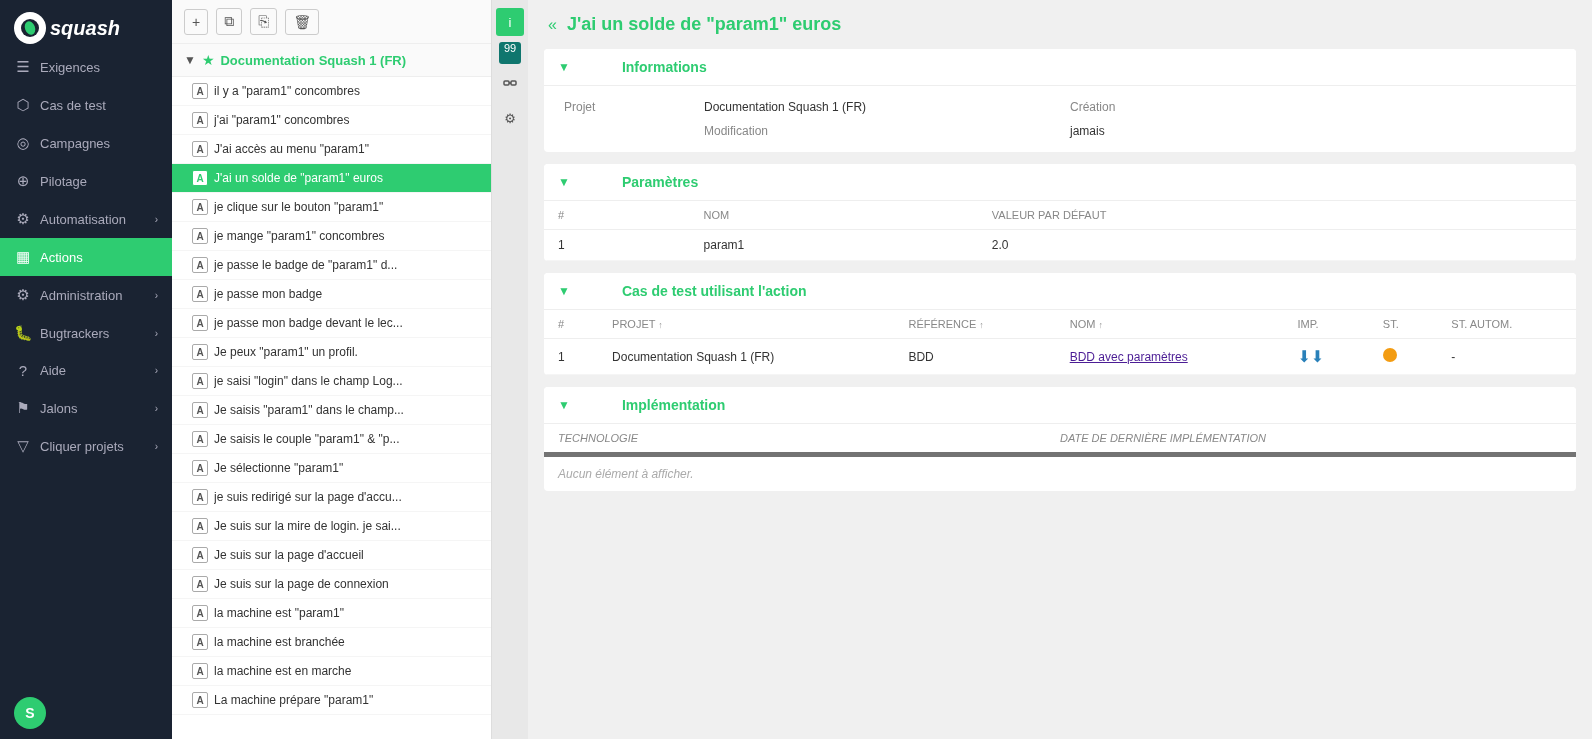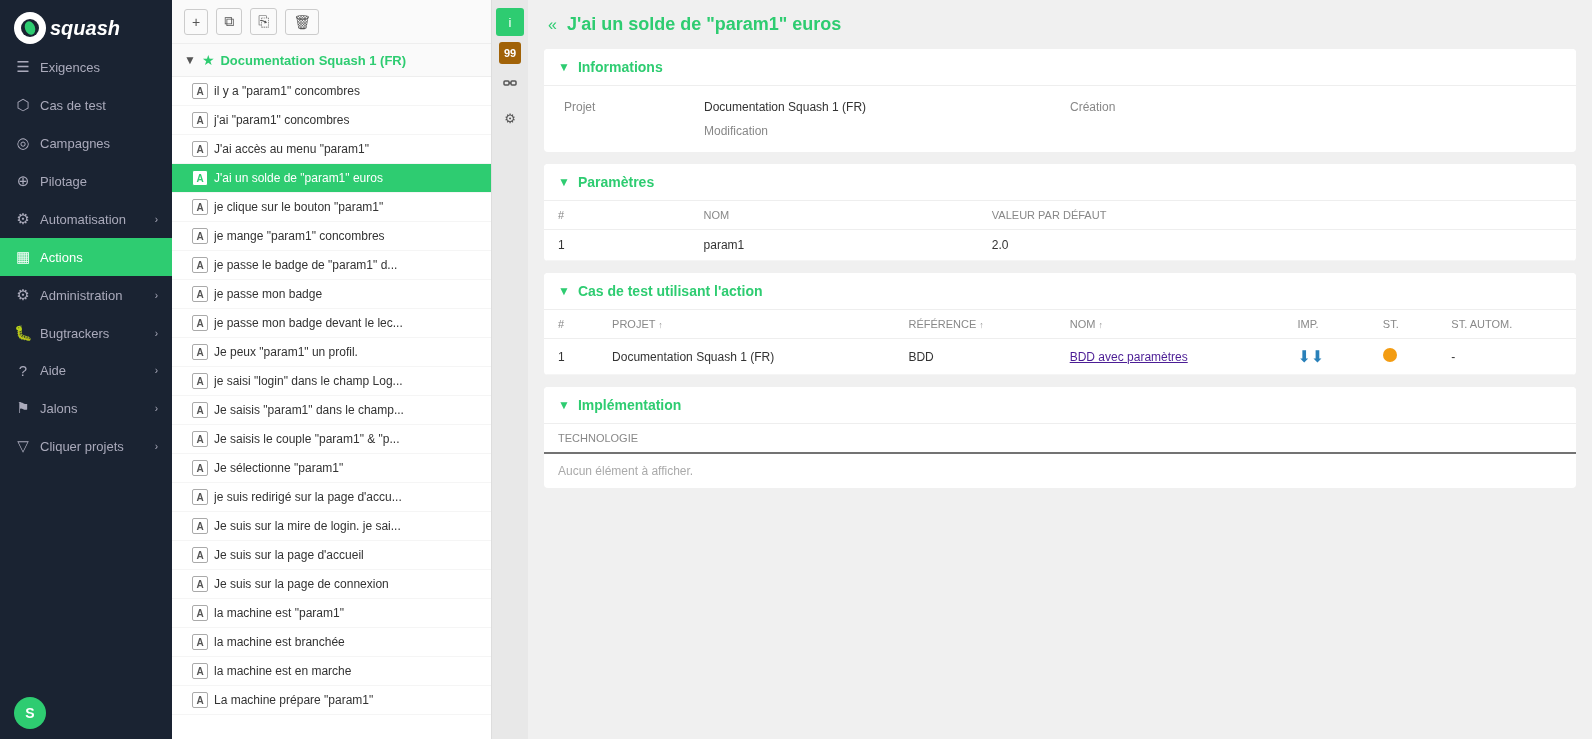--- a/index.html
+++ b/index.html
@@ -170,29 +170,28 @@
       justify-content: center;
       border-radius: 3px;
       cursor: pointer;
       font-size: 13px;
       color: #555;
       background: none;
       border: none;
     }
     .icon-strip-btn.info { background: #2ecc71; color: white; }
     .icon-strip-badge {
-      background: #a16207;
+      background: #0f766e;
       color: white;
       font-size: 11px;
-      font-weight: bold;
+      font-weight: normal;
       min-width: 22px;
       height: 22px;
       border-radius: 3px;
       display: flex;
-      align-items: center;
       justify-content: center;
     }
 
     
     .main-content {
       flex: 1;
       overflow-y: auto;
       background: #f0f0f0;
       padding: 0;
     }
@@ -226,21 +225,21 @@
     .section-header {
       display: flex;
       align-items: center;
       gap: 8px;
       padding: 10px 14px;
       background: #fff;
       border-bottom: 1px solid #eee;
       cursor: pointer;
     }
     .section-toggle { color: #2ecc71; font-size: 12px; }
-    .section-title { color: #2ecc71; font-weight: bold; font-size: 14px; }
+    .section-title { color: #2ecc71; font-weight: bold; font-size: 14px; margin-left: 44px; }
 
     .info-grid {
       display: grid;
       grid-template-columns: 120px 1fr 120px 1fr;
       gap: 10px 20px;
       padding: 14px 20px;
       font-size: 12px;
     }
     .info-label { color: #888; }
     .info-value { color: #333; }
@@ -301,29 +300,31 @@
       border-radius: 50%;
       background: #f39c12;
       display: inline-block;
     }
 
     
     .impl-table-header {
       display: grid;
       grid-template-columns: 1fr 1fr;
       padding: 8px 14px;
-      border-bottom: 2px solid #737373;
+      border-bottom: 5px solid #737373;
       font-size: 11px;
       color: #888;
       text-transform: uppercase;
+      font-style: italic;
     }
     .impl-empty {
       padding: 10px 14px;
       font-size: 12px;
       color: #aaa;
+      font-style: italic;
     }
   </style>
 </head>
 <body>
 
 <div class="sidebar">
   <div class="sidebar-logo">
     <div class="logo-squash">
       <div class="logo-icon">
         <svg width="22" height="22" viewBox="0 0 22 22">
@@ -544,20 +545,21 @@
       <span class="section-toggle">▼</span>
       <span class="section-title">Informations</span>
     </div>
     <div class="info-grid">
       <span class="info-label">Projet</span>
       <span class="info-value">Documentation Squash 1 (FR)</span>
       <span class="info-label">Création</span>
       <span class="info-label"></span>
       <span class="info-value"></span>
       <span class="info-label">Modification</span>
+      <span class="info-value">jamais</span>
     </div>
   </div>
 
   <div class="section">
     <div class="section-header">
       <span class="section-toggle">▼</span>
       <span class="section-title">Paramètres</span>
     </div>
     <table class="params-table">
       <thead>
@@ -623,17 +625,18 @@
     </table>
   </div>
 
   <div class="section">
     <div class="section-header">
       <span class="section-toggle">▼</span>
       <span class="section-title">Implémentation</span>
     </div>
     <div class="impl-table-header">
       <span>TECHNOLOGIE</span>
+      <span>DATE DE DERNIÈRE IMPLÉMENTATION</span>
     </div>
     <div class="impl-empty">Aucun élément à afficher.</div>
   </div>
 
 </div>
 
 </body></html>

